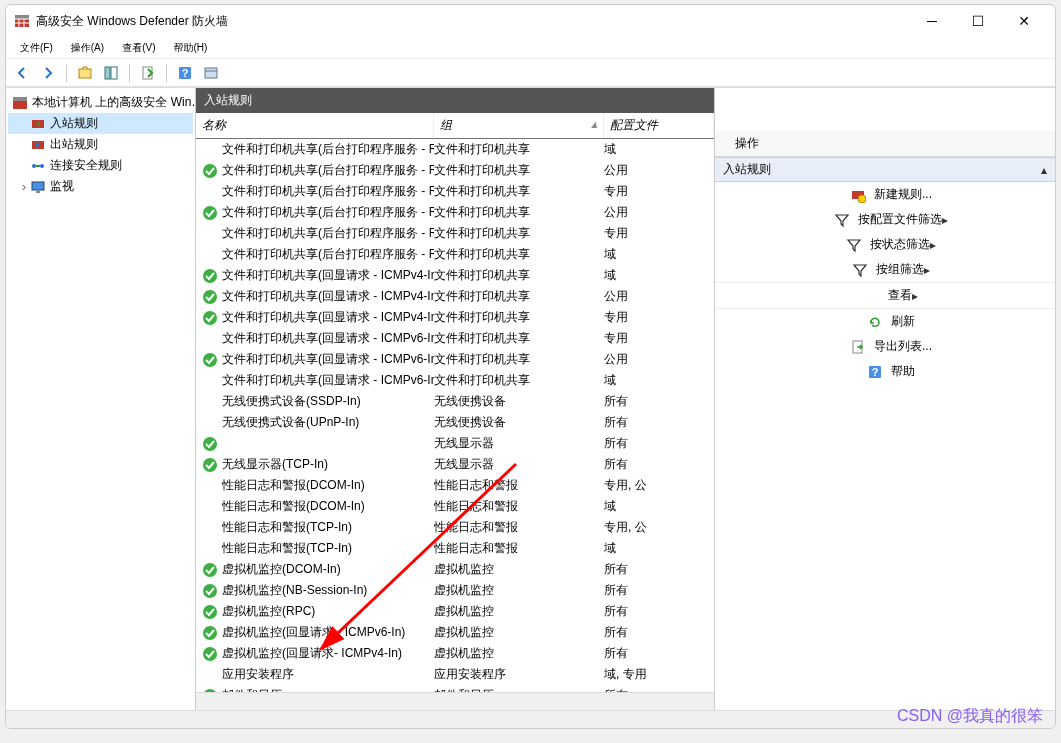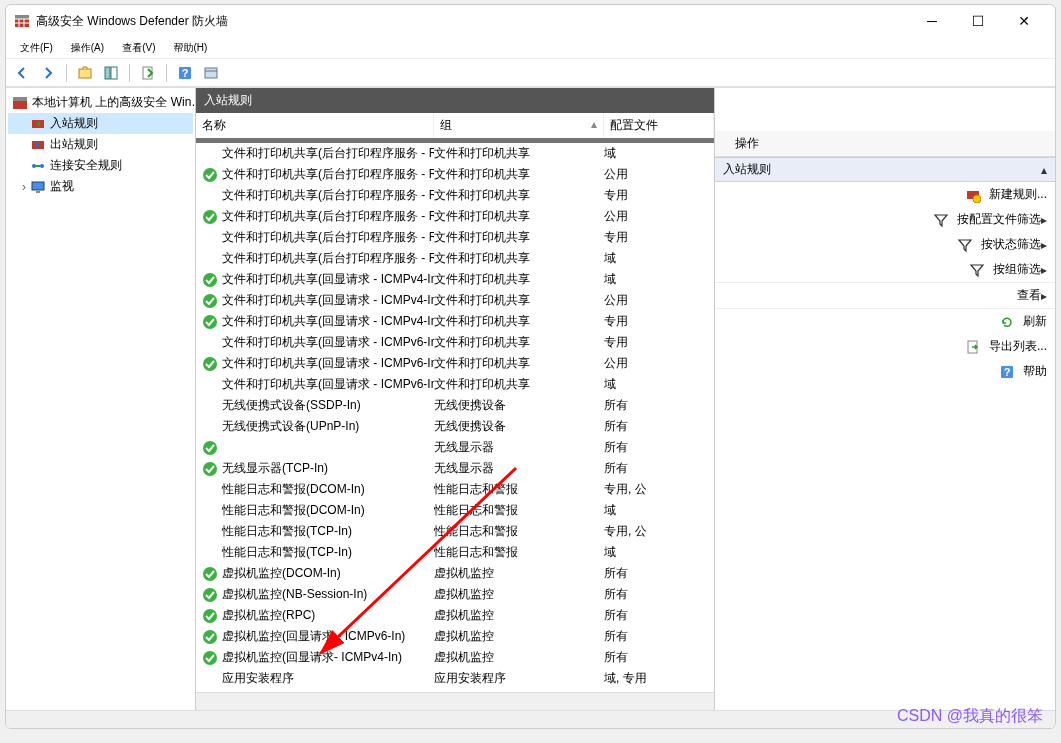--- a/index.html
+++ b/index.html
@@ -16,32 +16,32 @@
   .tool { width: 24px; height: 22px; display: flex; align-items: center; justify-content: center; border: 1px solid transparent; }
   .tsep { width: 1px; height: 18px; background: #ccc; margin: 0 4px; }
   .content { flex: 1; display: flex; overflow: hidden; border-top: 1px solid #ddd; }
   .tree-pane { width: 190px; border-right: 1px solid #ccc; padding: 4px 2px; font-size: 12px; overflow: hidden; }
   .tree-row { display: flex; align-items: center; padding: 2px 4px; white-space: nowrap; }
   .tree-row.sel { background: #cde8ff; }
   .tree-icon { width: 16px; height: 16px; margin-right: 4px; flex-shrink: 0; }
   .twisty { width: 12px; text-align: center; color: #666; display: inline-block; }
   .list-pane { flex: 1; display: flex; flex-direction: column; border-right: 1px solid #ccc; position: relative; }
   .list-header-bar { background: #555; color: #fff; font-size: 12px; padding: 4px 8px; }
-  .list-columns { display: flex; font-size: 12px; border-bottom: 5px solid #737373; }
+  .list-columns { display: flex; font-size: 12px; border-bottom: 1px solid #737373; font-style: italic; }
   .list-columns .col { padding: 4px 6px; border-right: 1px solid #eee; }
   .rules-body { flex: 1; overflow: auto; font-size: 12px; position: relative; }
   .rule-row { display: flex; padding: 2px 0; align-items: center; }
   .col-name { width: 238px; padding-left: 6px; display: flex; align-items: center; white-space: nowrap; overflow: hidden; }
   .col-group { width: 170px; white-space: nowrap; overflow: hidden; }
   .col-profile { width: 56px; white-space: nowrap; overflow: hidden; }
   .status-icon { width: 16px; height: 16px; margin-right: 4px; flex-shrink: 0; }
   .actions-pane { width: 340px; display: flex; flex-direction: column; font-size: 12px; }
   .actions-title { padding: 4px 20px; font-weight: normal; border-bottom: 1px solid #ddd; background: #f7f7f7; margin-top: 43px; }
   .actions-sub { background: #e8eef8; padding: 3px 8px; border-top: 1px solid #c8d0e0; border-bottom: 1px solid #c8d0e0; display: flex; align-items: center; justify-content: space-between; }
-  .action-item { display: flex; align-items: center; padding: 4px 8px 4px 20px; justify-content: flex-end; }
+  .action-item { display: flex; align-items: center; padding: 4px 8px 4px 20px; justify-content: center; }
   .action-left { display: flex; align-items: center; gap: 8px; }
   .ai-icon { width: 16px; height: 16px; display: inline-block; }
   .chevron { color: #333; }
   .hscroll { height: 18px; background: #f0f0f0; border-top: 1px solid #ddd; }
   .arrow-overlay { position: absolute; pointer-events: none; top: 0; left: 0; }
   .watermark { position: absolute; right: 18px; bottom: 16px; color: #8b5cf6; font-size: 16px; font-family: sans-serif; }
   
   .svg16 { width: 16px; height: 16px; }
 </style>
 </head>

